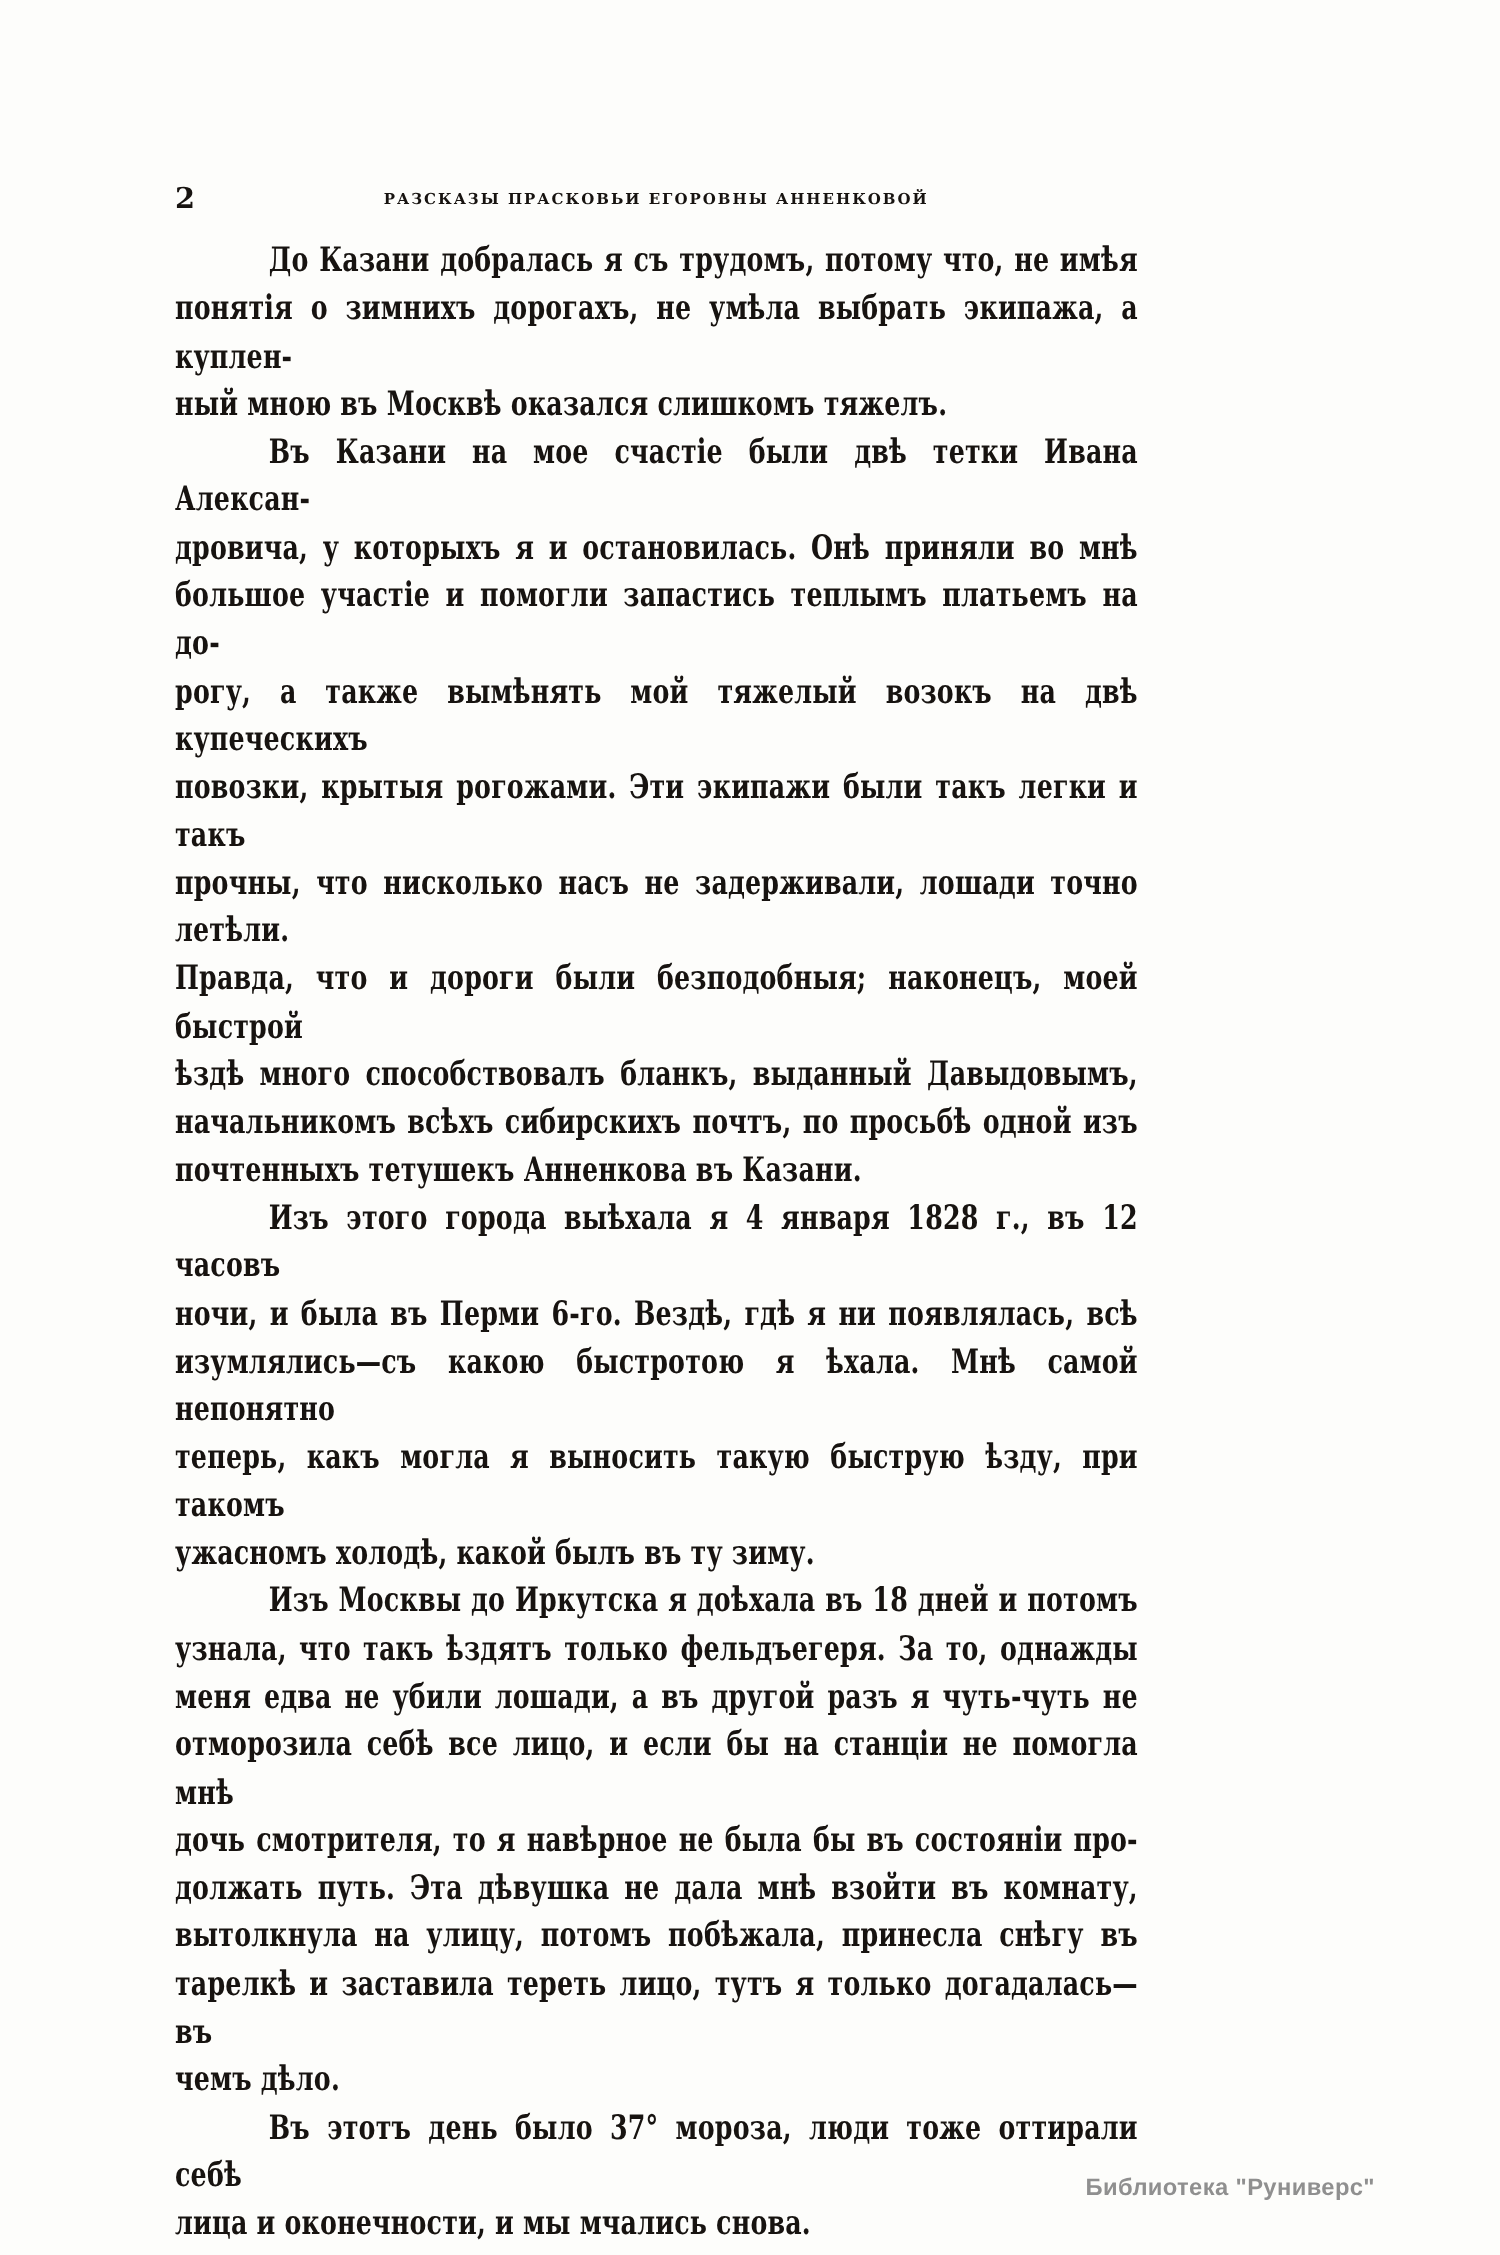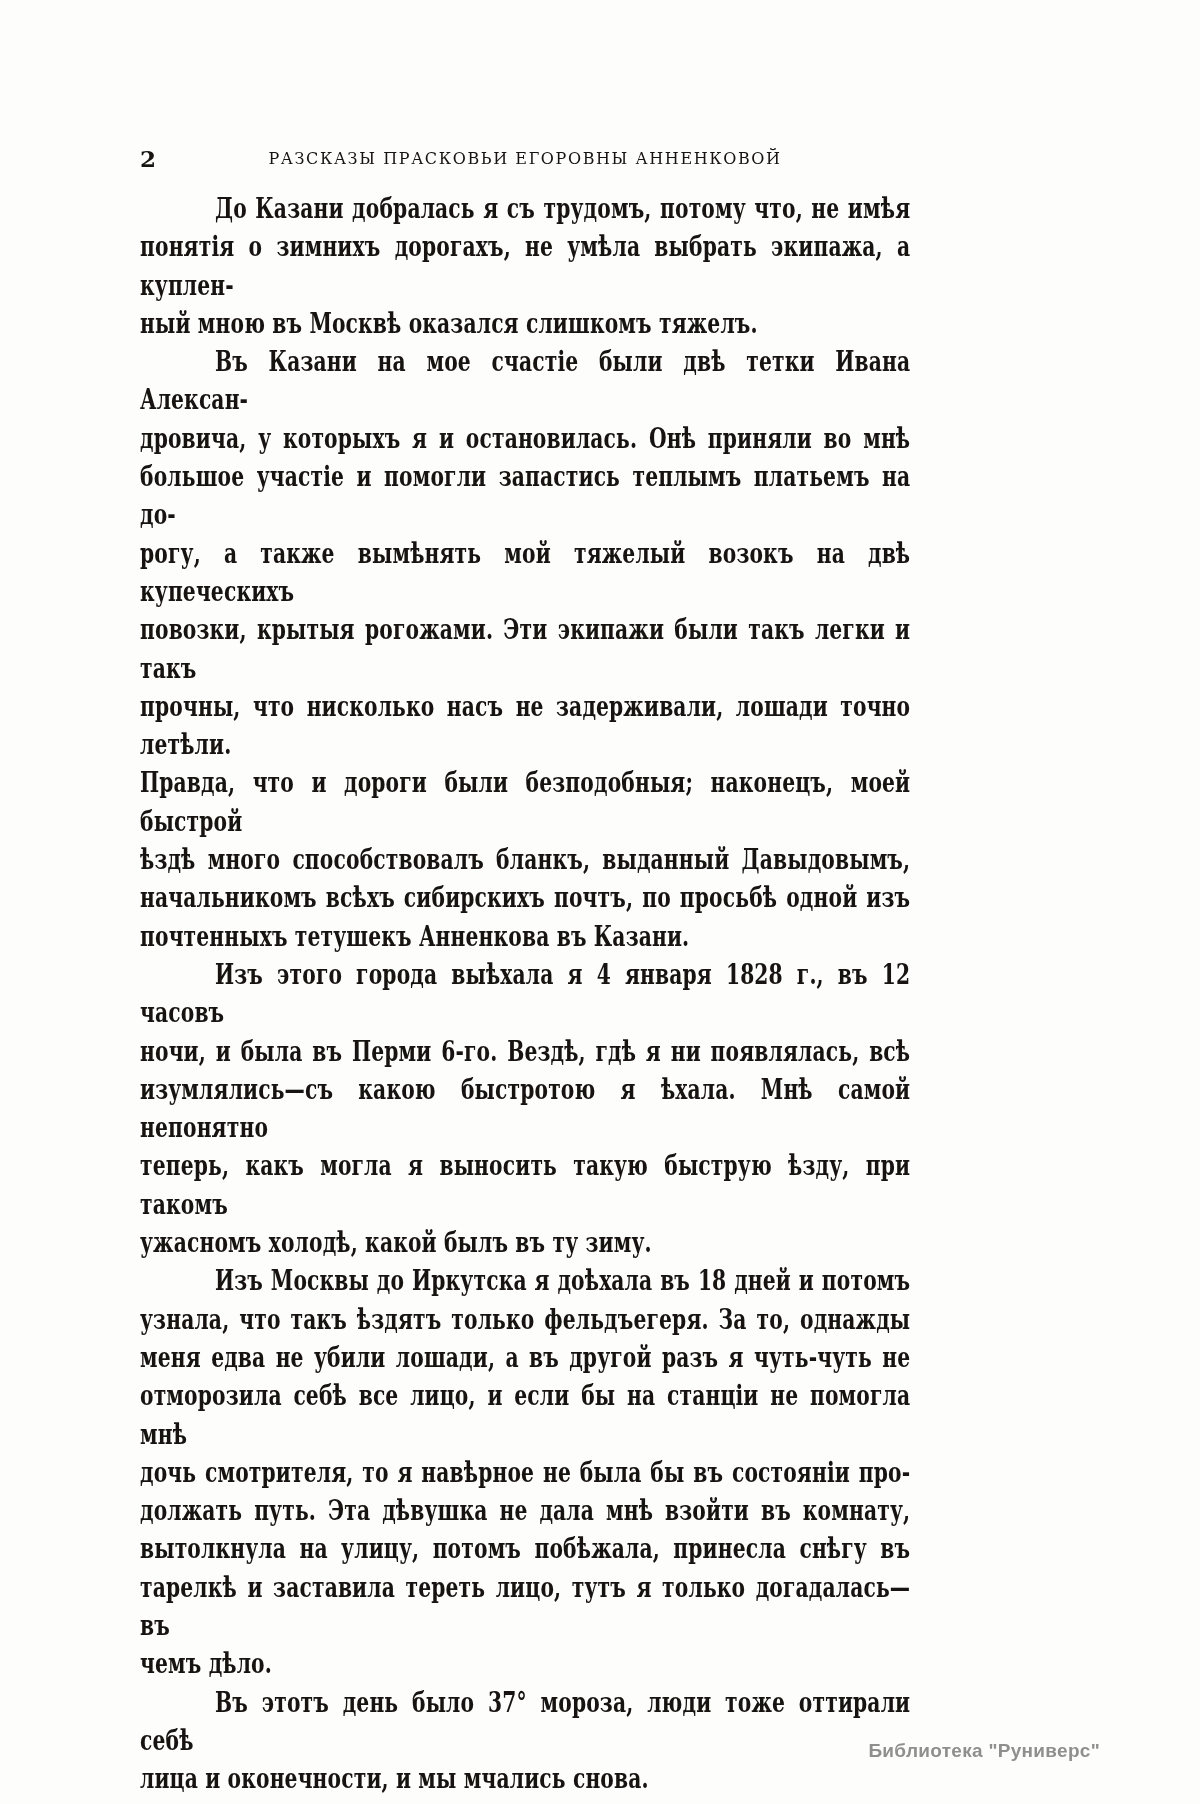--- a/index.html
+++ b/index.html
@@ -28,22 +28,22 @@
     position: absolute;
     left: 0;
     top: 0;
     font-size: 23px;
     font-weight: bold;
     line-height: 26px;
   }
   .runtitle {
     display: block;
     text-align: center;
-    font-size: 16px;
-    font-weight: normal;
+    font-size: 12px;
+    font-weight: bold;
     letter-spacing: 1.6px;
     line-height: 26px;
     white-space: nowrap;
   }
   .text-block {
     position: absolute;
     left: 140px;
     top: 190px;
     width: 1027px;
     transform: scaleX(0.75);

